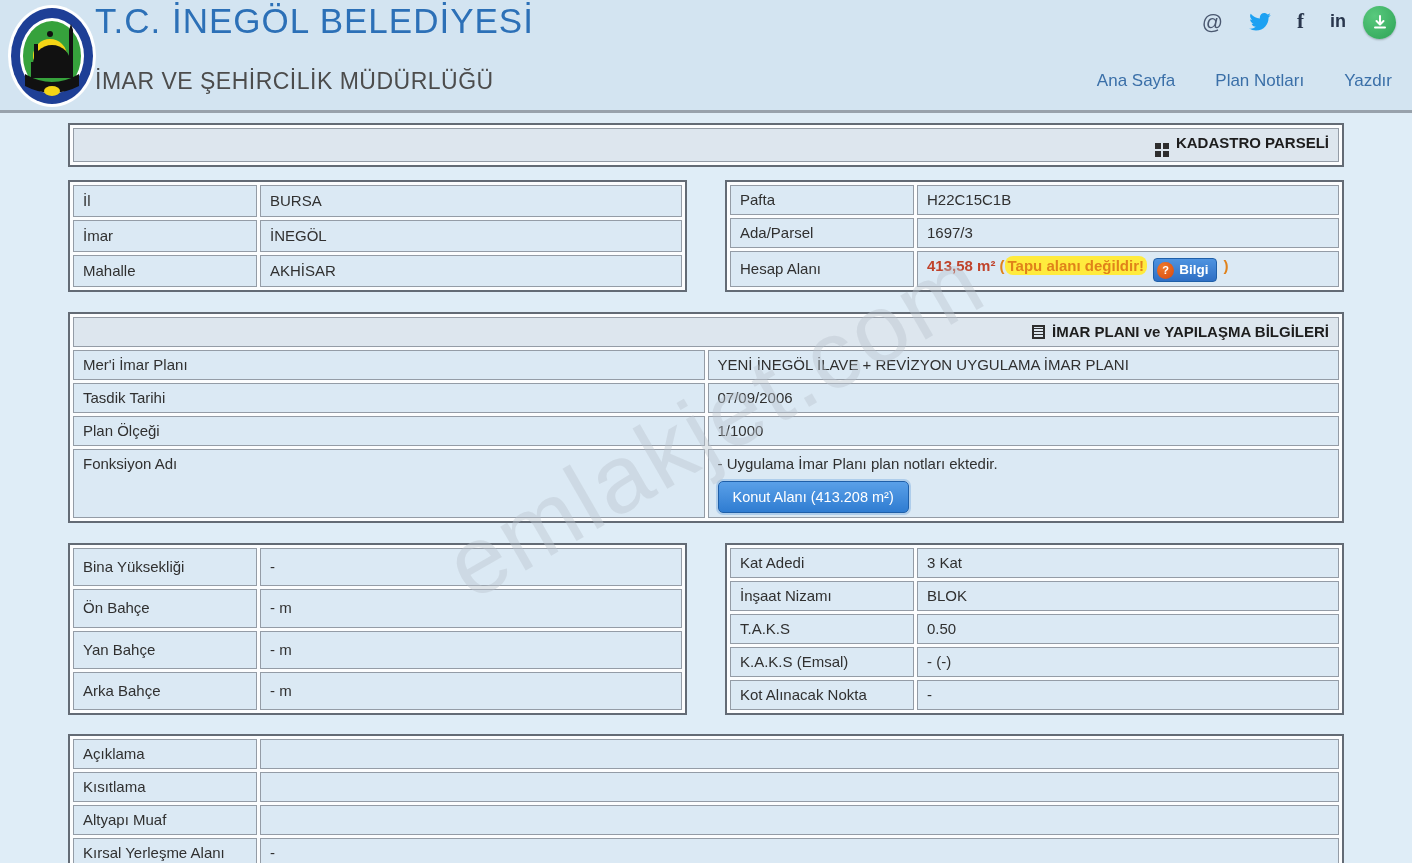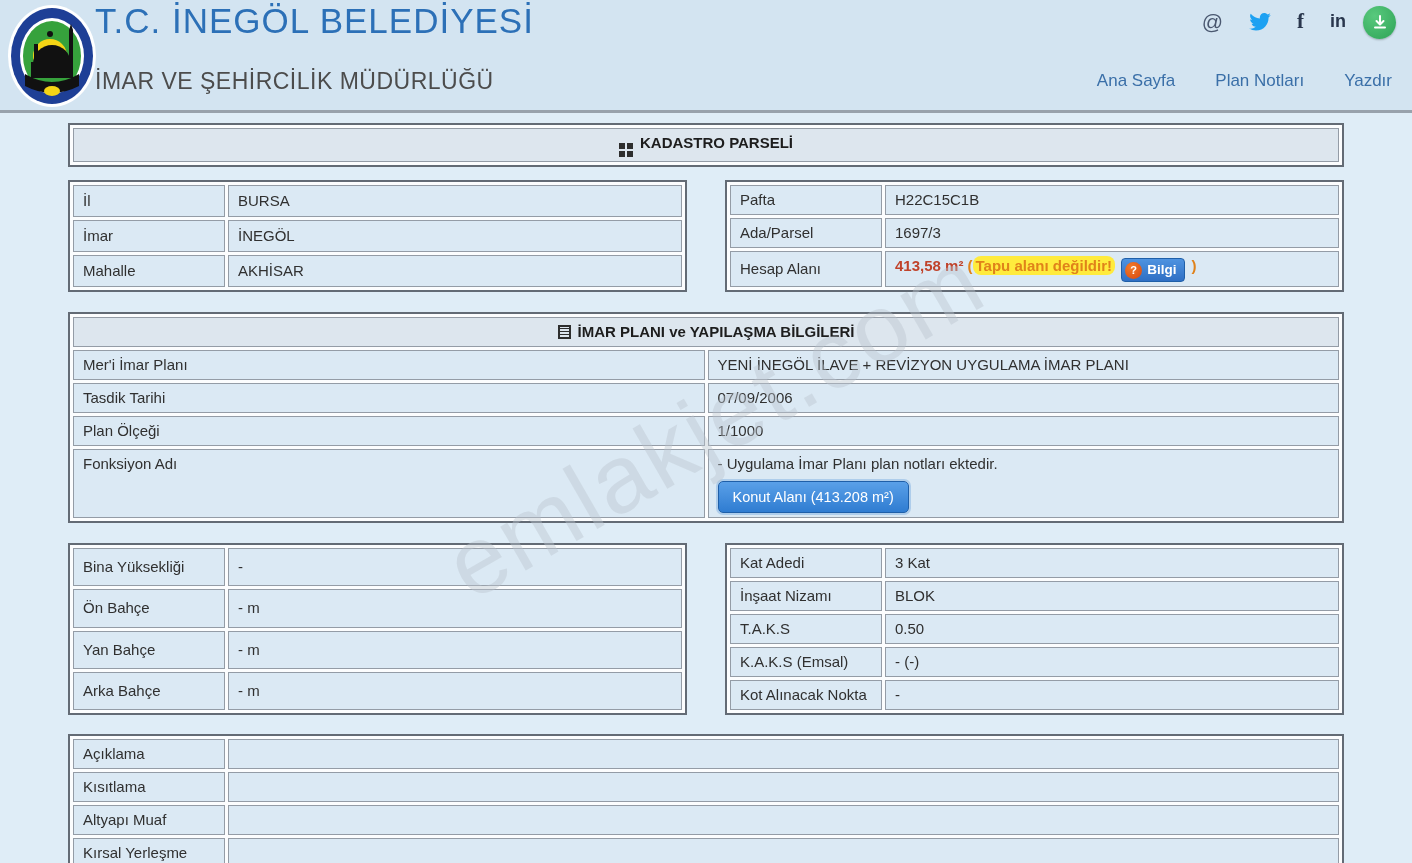--- a/index.html
+++ b/index.html
@@ -21,22 +21,22 @@
             background:radial-gradient(circle at 35% 30%, #58c97d, #2ea356); display:flex;
             align-items:center; justify-content:center; cursor:pointer; box-shadow:0 1px 2px rgba(0,0,0,.25); }
   .nav { position:absolute; right:20px; top:71px; display:flex; gap:40px; }
   .nav a { font-size:17px; color:#3a6fa8; text-decoration:none; cursor:pointer; }
 
   
   .main { position:absolute; left:68px; top:123px; width:1276px; }
   table { border-collapse:separate; border-spacing:3px; background:#fcfdfe; border:2px solid #636b75; }
   td { border:1px solid #949ca6; background:#dbe9f4; padding:4px 9px; font-size:15px;
        line-height:20px; color:#303030; vertical-align:middle; }
-  td.lbl { width:152px; }
-  td.sect { text-align:center; font-weight:700; color:#1d1d1d; background:#dde6ee; }
+  td.lbl { width:184px; }
+  td.sect { text-align:right; font-weight:700; color:#1d1d1d; background:#dde6ee; }
   .w-full { width:1276px; table-layout:fixed; }
   .w-half { width:619px; table-layout:fixed; }
   .row2 { display:flex; justify-content:space-between; }
   .gap-a { margin-bottom:13px; } .gap-b { margin-bottom:20px; } .gap-c { margin-bottom:19px; }
 
   .icon-grid { display:inline-grid; grid-template-columns:6px 6px; grid-template-rows:6px 6px;
                gap:2px; vertical-align:-1px; margin-right:7px; }
   .icon-grid span { background:#2e2e2e; }
   .icon-table { display:inline-block; width:13px; height:14px; border:2px solid #2e2e2e; margin-right:7px;
                 vertical-align:-2px;

